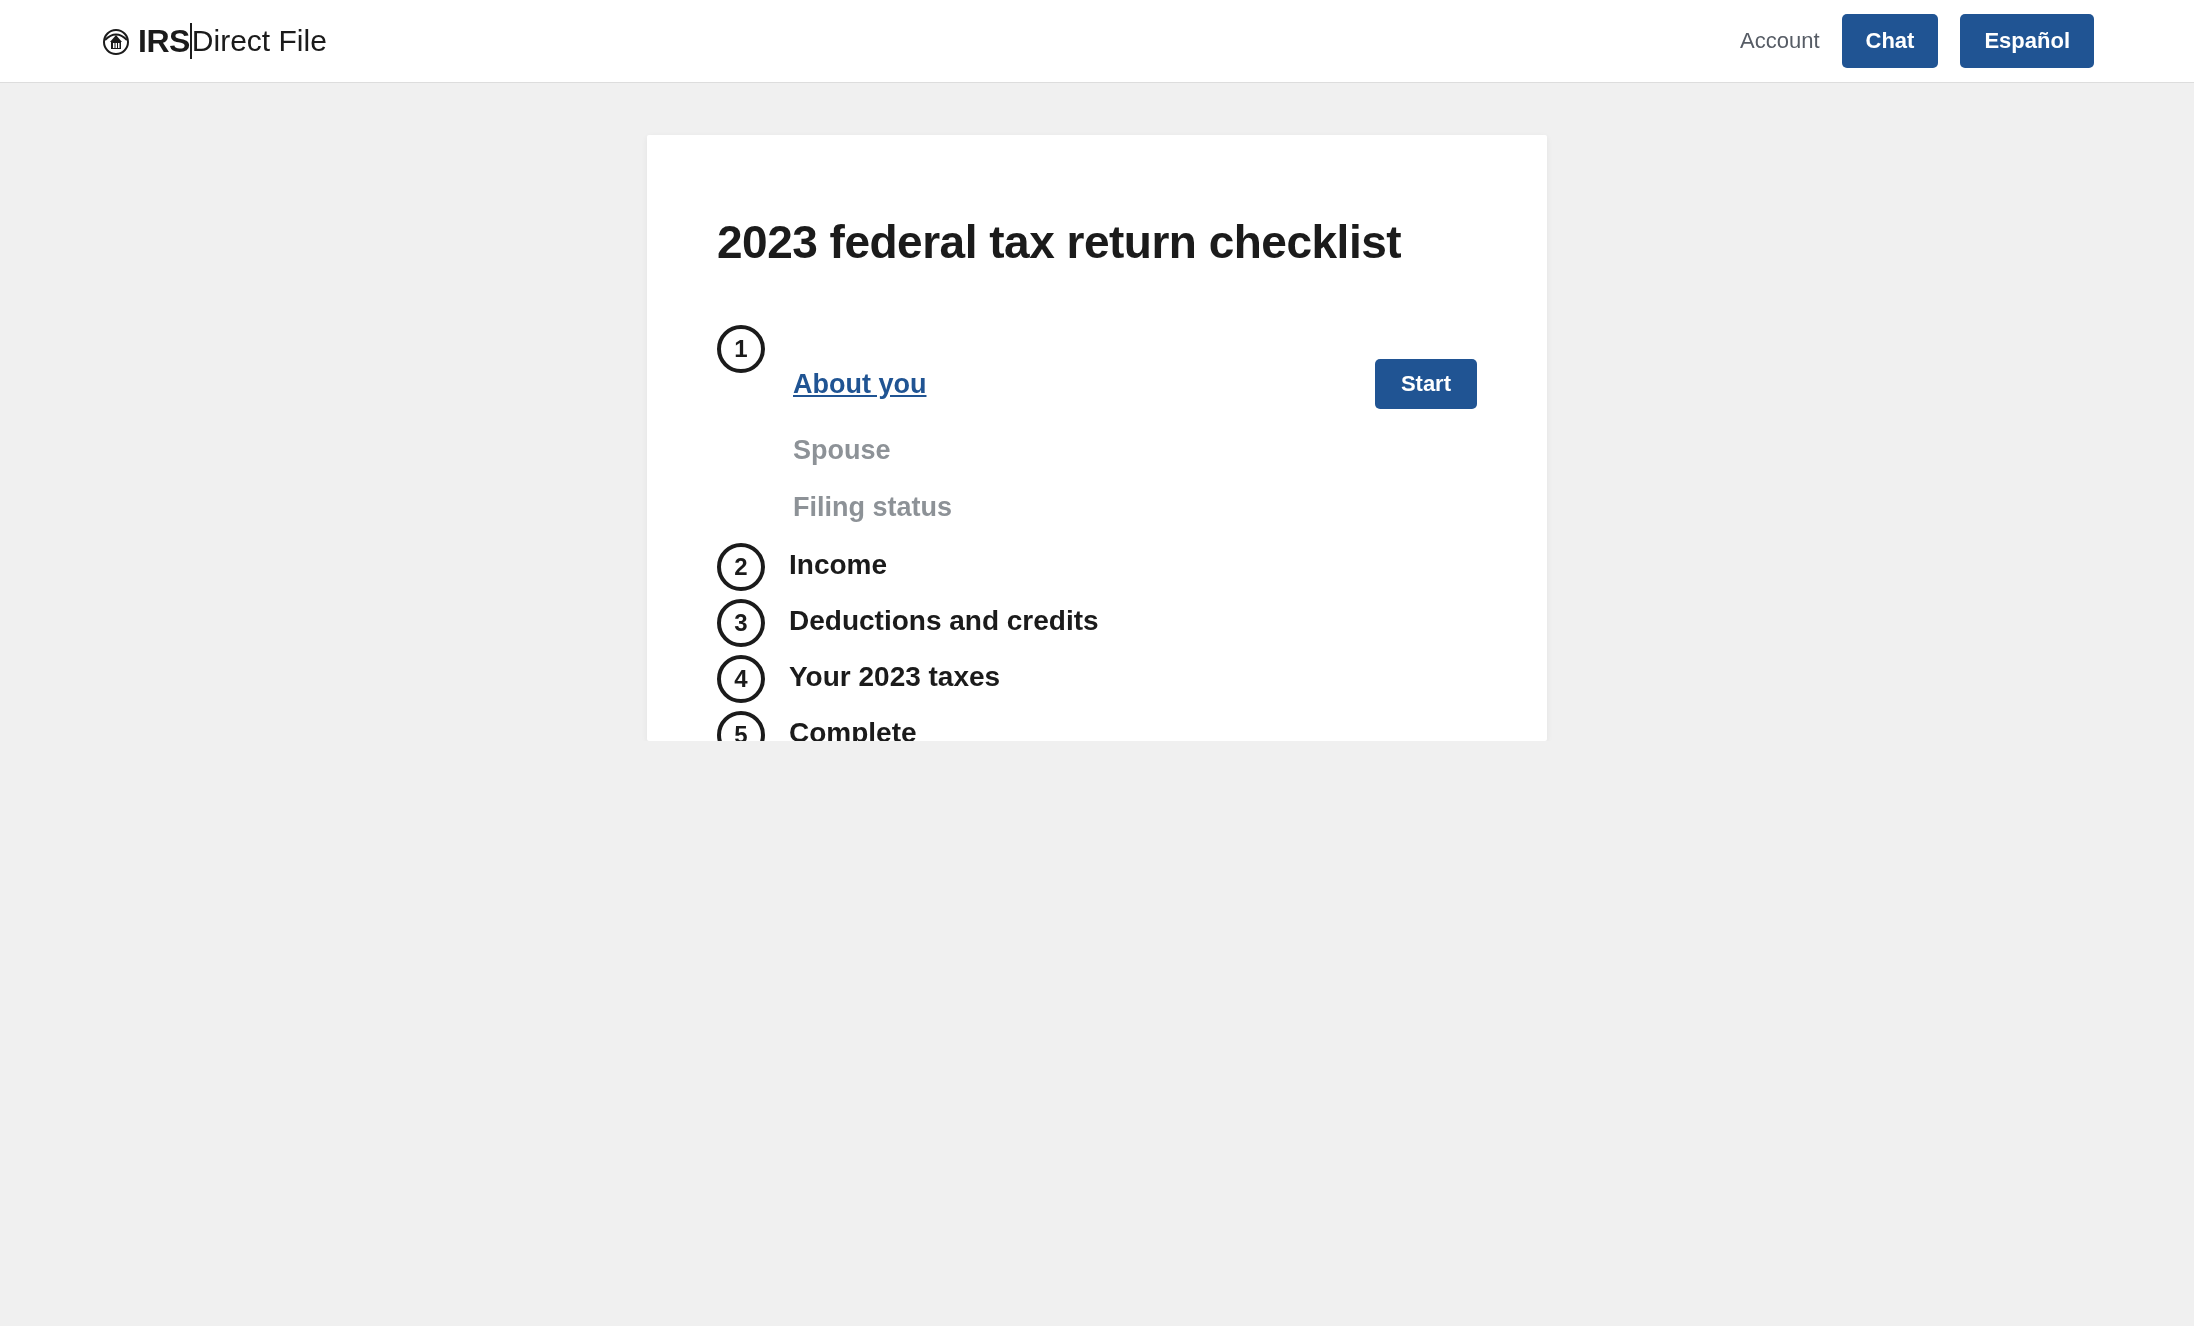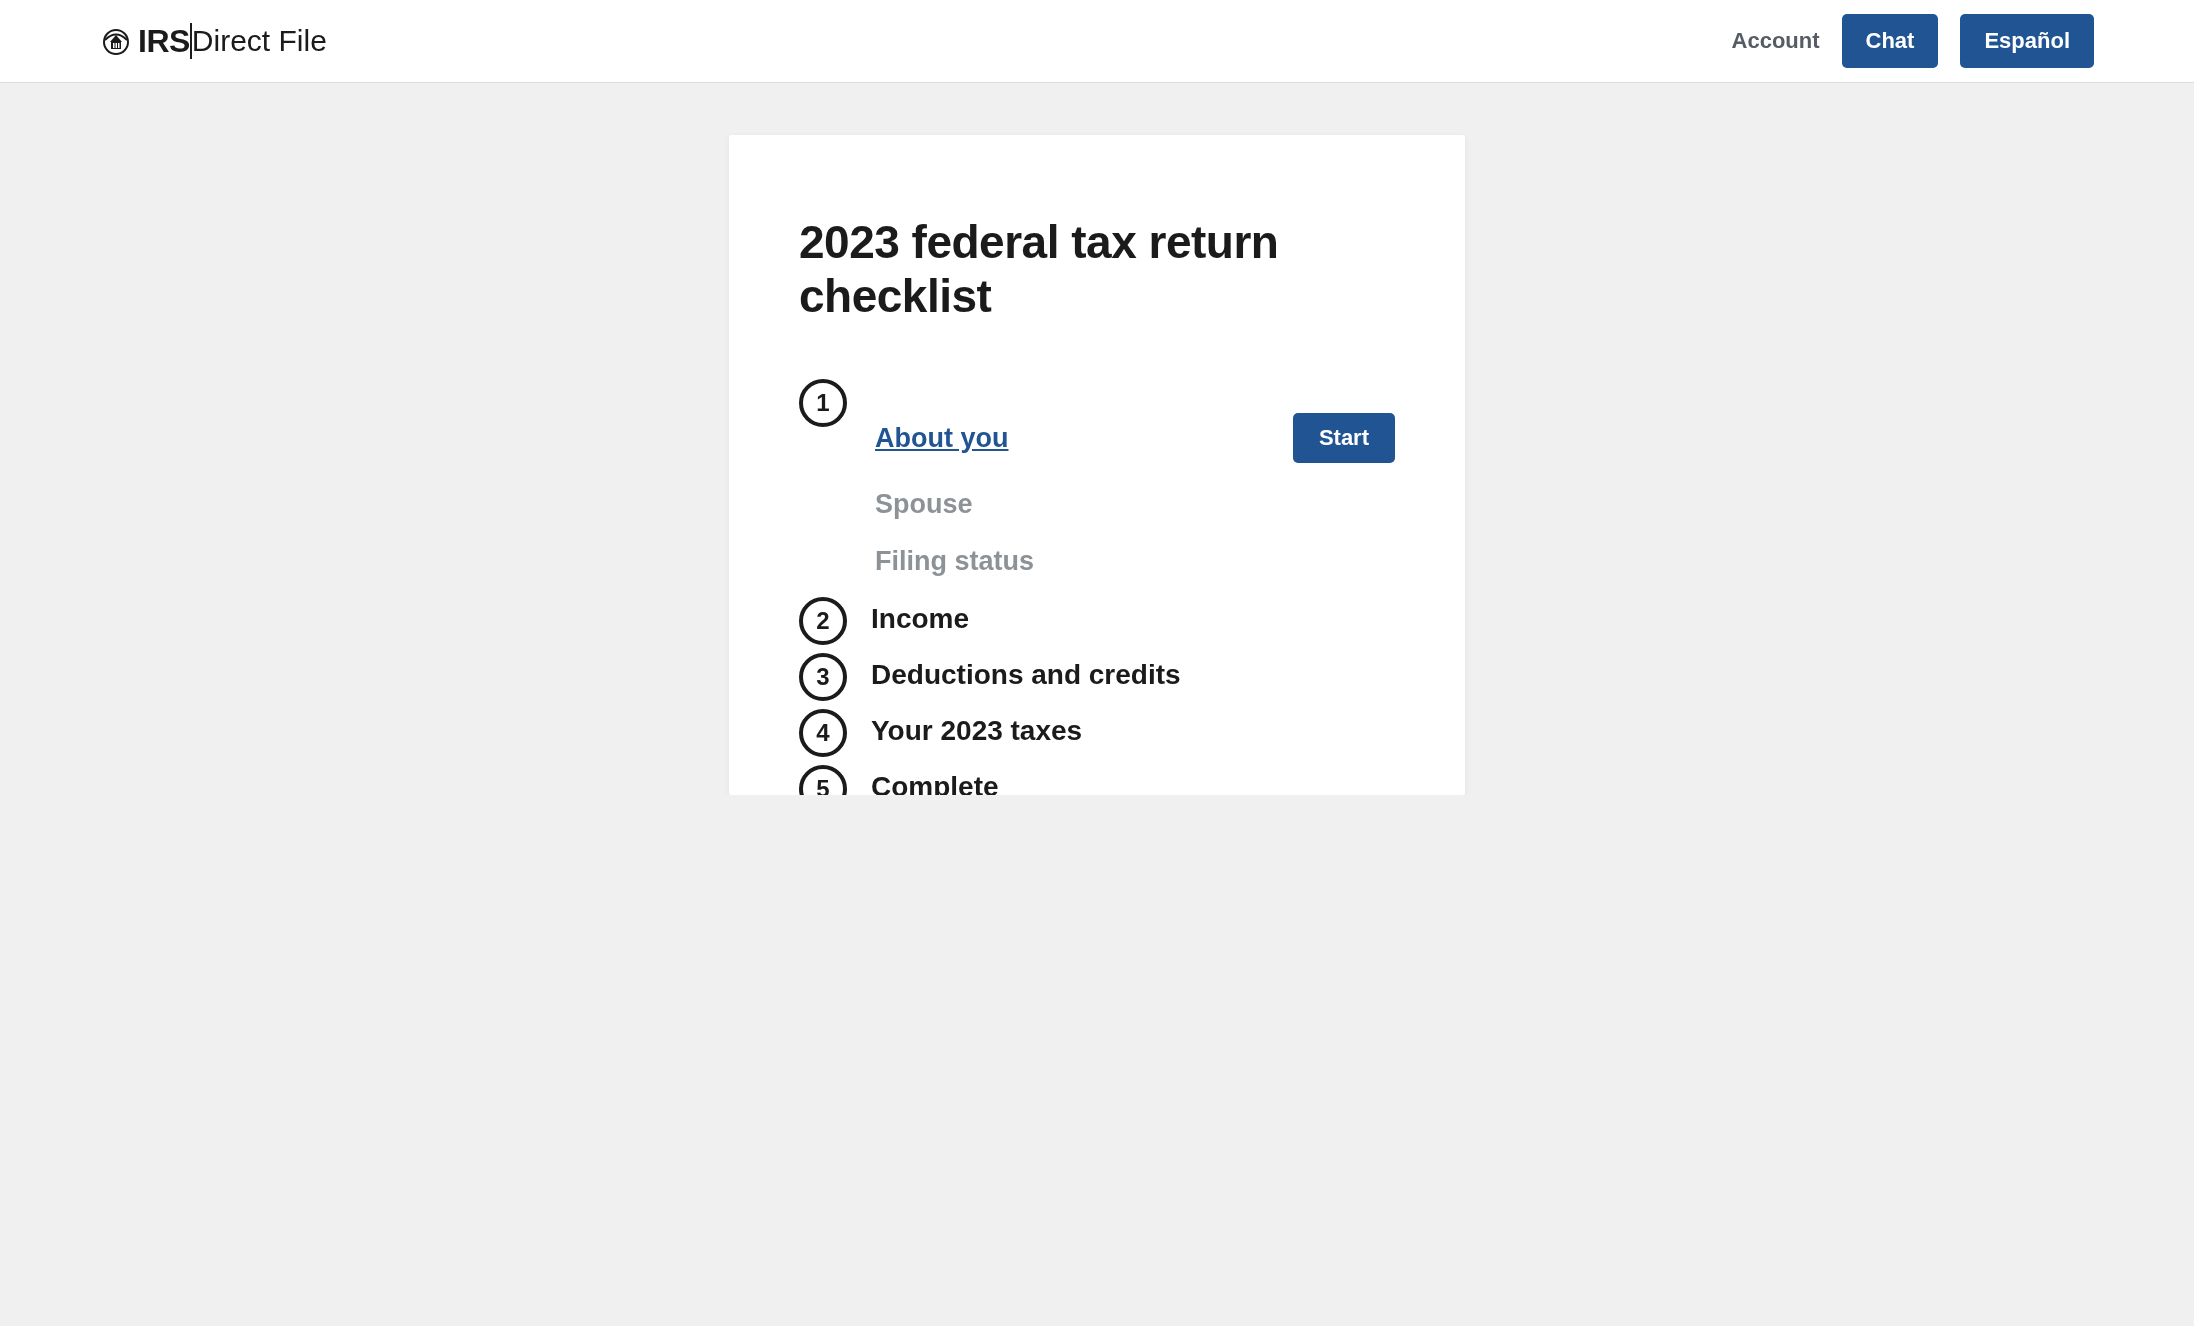--- a/index.html
+++ b/index.html
@@ -44,42 +44,42 @@
     font-size: 30px;
     font-weight: 500;
   }
   .header-right {
     display: flex;
     align-items: center;
     gap: 22px;
   }
   .account-link {
     font-size: 22px;
-    font-weight: 700;
+    font-weight: 400;
     color: #565c65;
     text-decoration: none;
   }
   .btn {
     background: #205493;
     color: #ffffff;
     border: none;
     padding: 14px 24px;
     font-size: 22px;
     font-weight: 700;
     border-radius: 5px;
     cursor: pointer;
   }
   .main-wrap {
     display: flex;
     justify-content: center;
     padding-top: 52px;
   }
   .card {
     background: #fff;
-    width: 736px;
+    width: 900px;
     padding: 80px 70px 0 70px;
     box-shadow: 0 2px 6px rgba(0,0,0,0.06);
     border-radius: 2px;
   }
   .page-title {
     font-size: 46px;
     font-weight: 800;
     margin-bottom: 56px;
     letter-spacing: -0.5px;
   }

